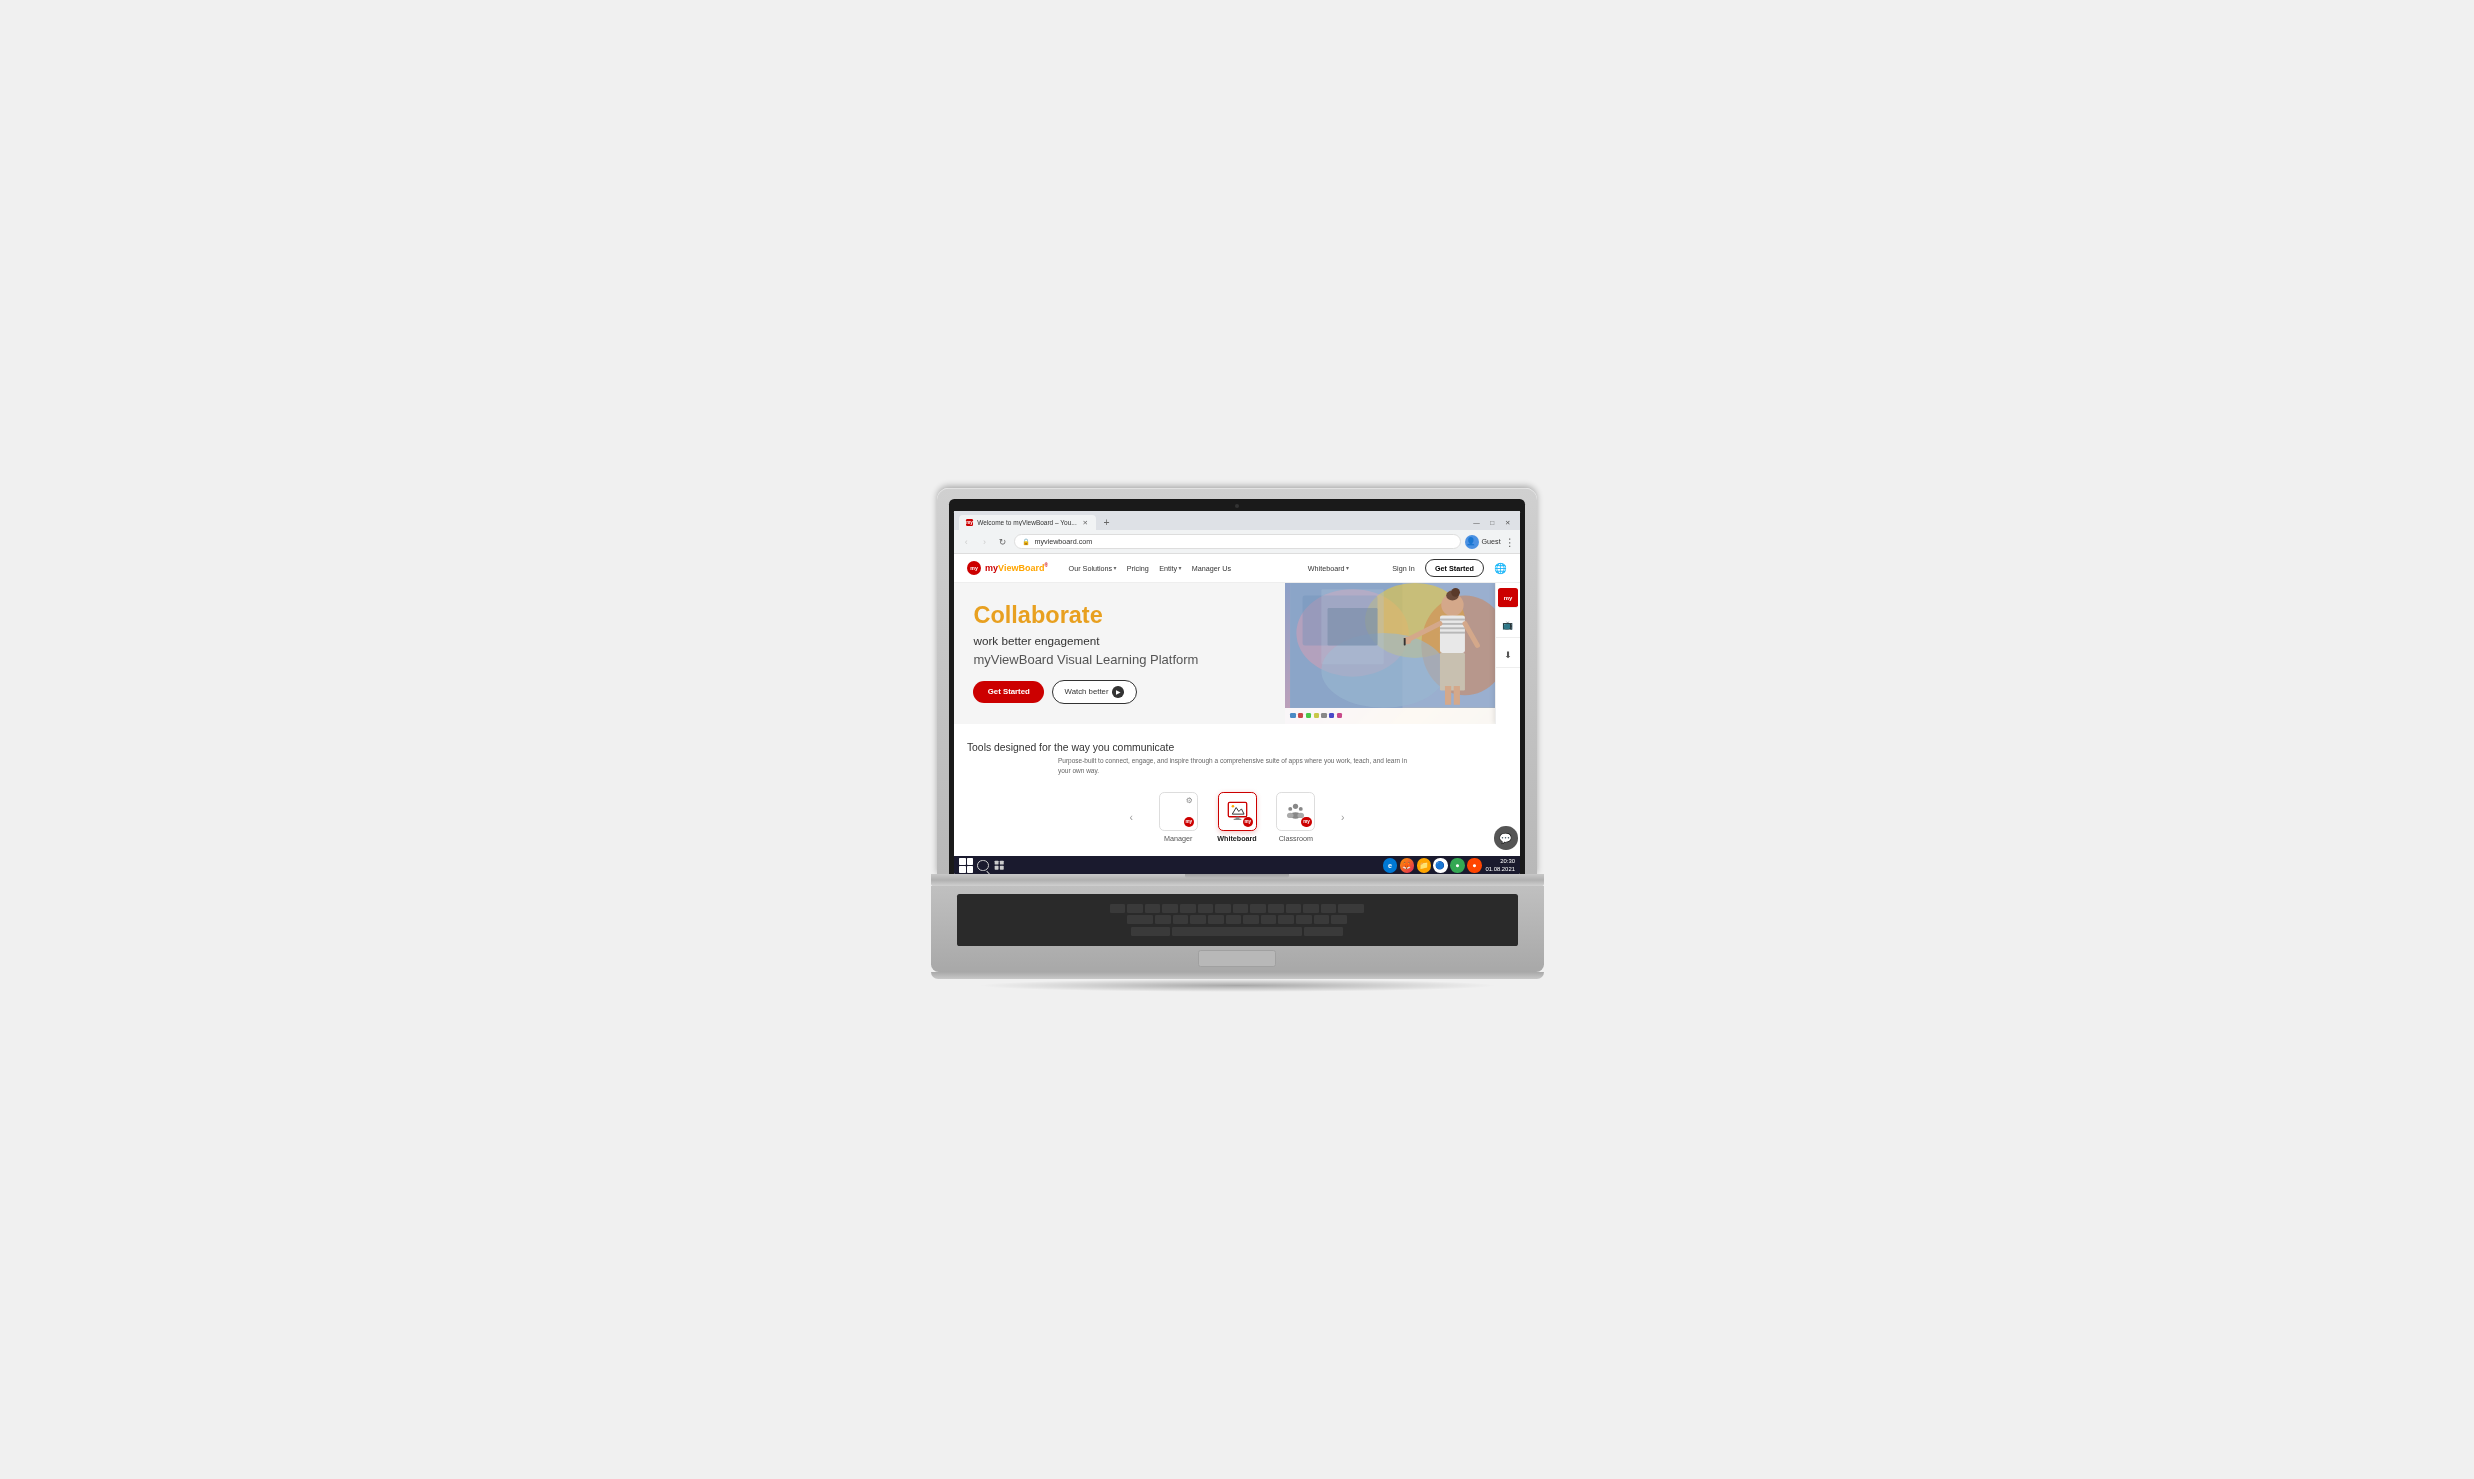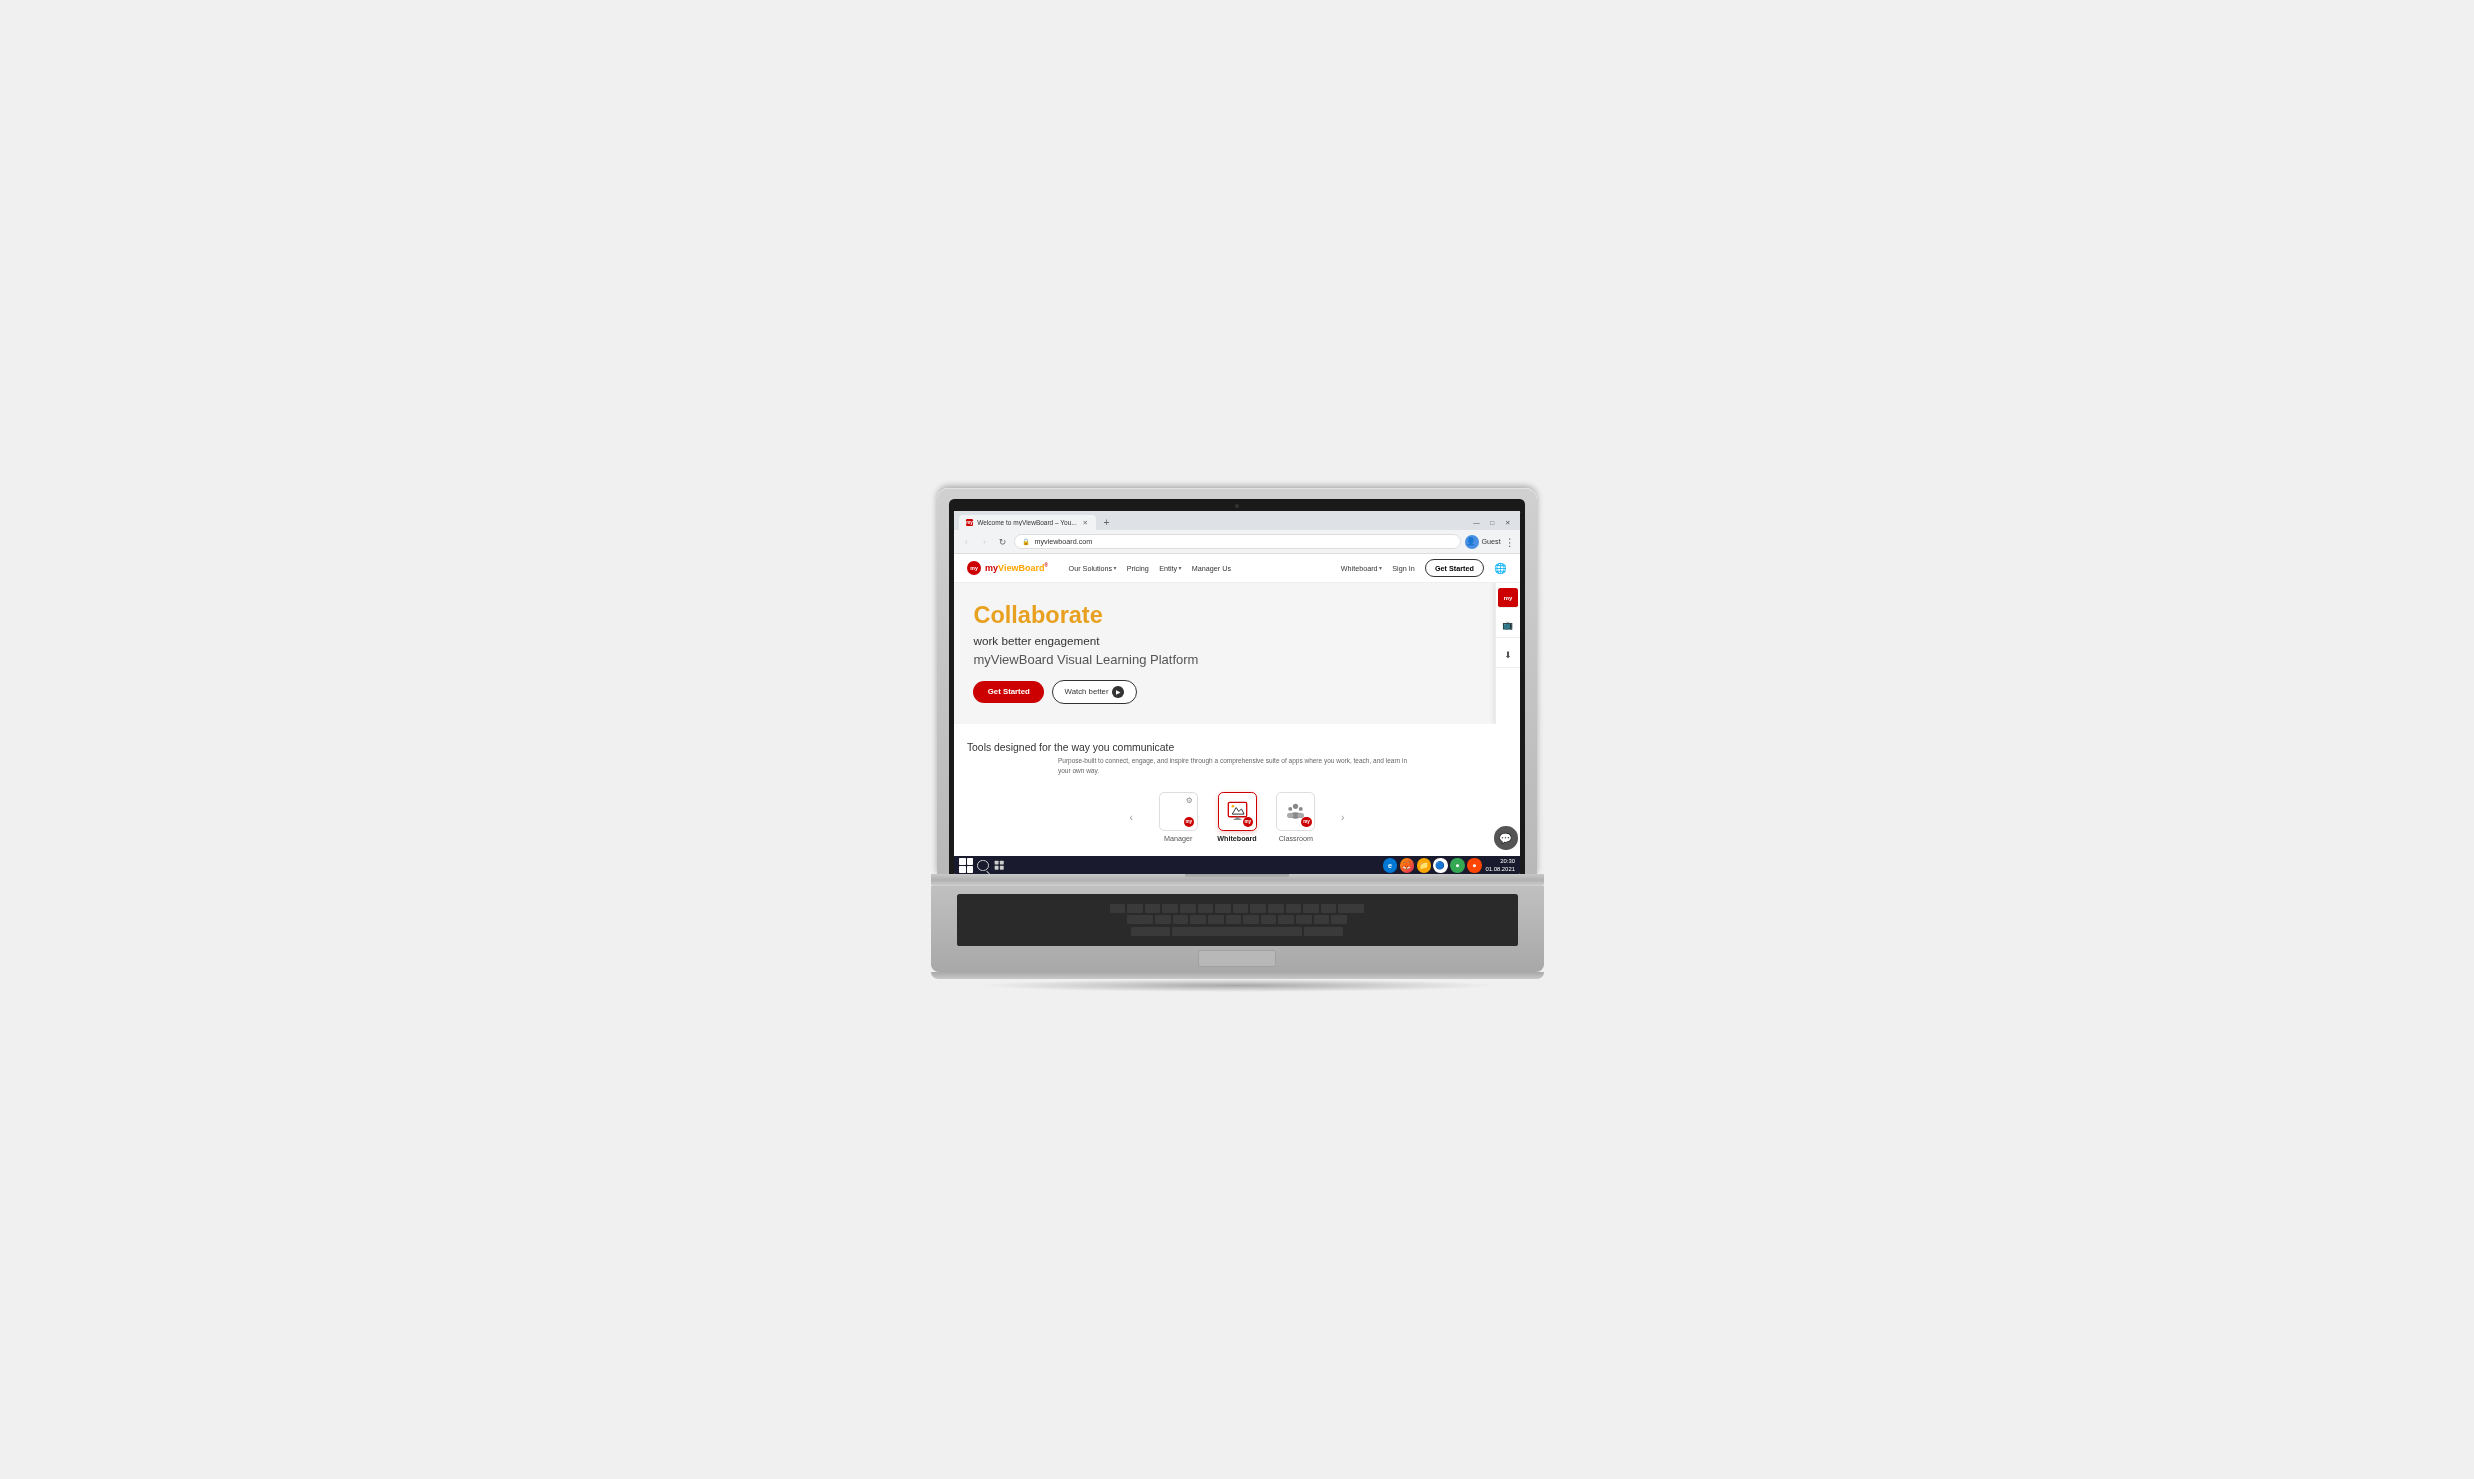--- a/index.html
+++ b/index.html
@@ -251,20 +251,21 @@
     }
 
     .nav-item .chevron { font-size: 5.9px; color: #666; }
 
     .nav-spacer { flex: 1; }
 
     .nav-signin {
       font-size: 7.2px;
       color: #333;
       cursor: pointer;
+      margin-left: 33px;
     }
 
     .nav-get-started {
       border: 1.3px solid #333;
       border-radius: 13px;
       padding: 3.3px 9px;
       font-size: 7.2px;
       font-weight: 600;
       cursor: pointer;
     }
@@ -776,21 +777,21 @@
             </div>
             <div class="nav-signin">
               <span>Sign In</span>
             </div>
             <div class="nav-get-started">
               <span>Get Started</span>
             </div>
             <div class="nav-globe">🌐</div>
           </nav>
 
-          <div class="hero" style="position:relative;flex-direction:column;">
+          <div class="hero" style="position:relative;">
             <div class="hero-content">
               <div class="hero-title">Collaborate</div>
               <div class="hero-subtitle">work better engagement</div>
               <div class="hero-tagline">myViewBoard Visual Learning Platform</div>
               <div class="hero-buttons">
                 <button class="btn-get-started">Get Started</button>
                 <button class="btn-watch-intro">
                   <span>Watch better</span>
                   <div class="play-circle">
                     <span>▶</span>

